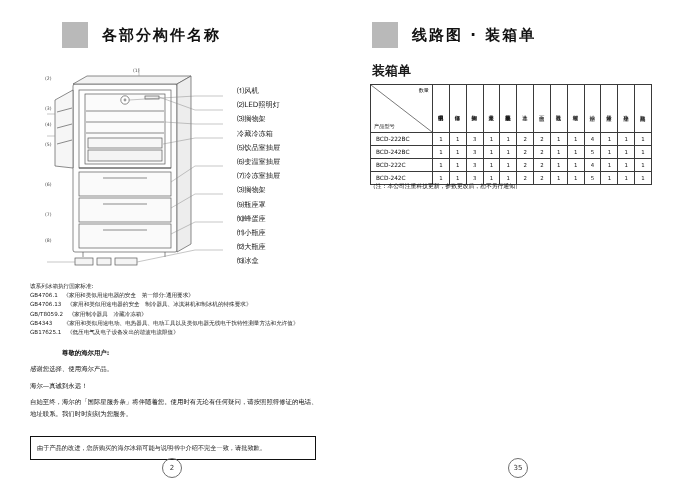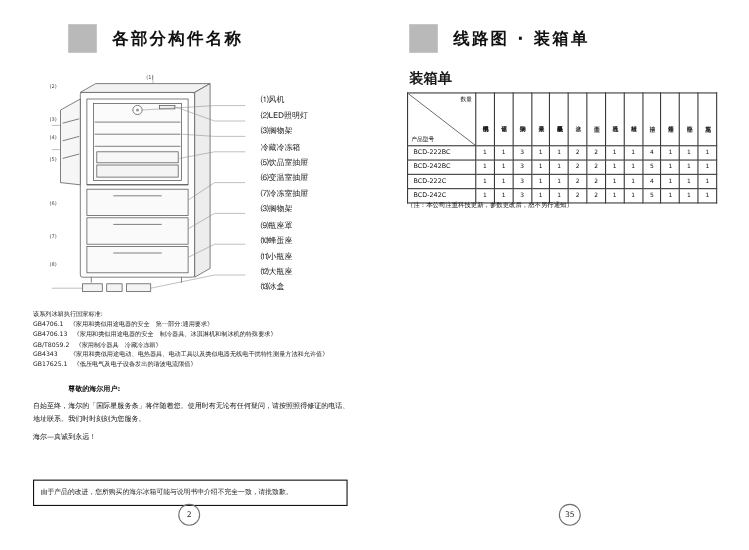--- a/index.html
+++ b/index.html
@@ -192,22 +192,23 @@
     <div class="ln">该系列冰箱执行国家标准:</div>
     <div class="ln">GB4706.1　《家用和类似用途电器的安全　第一部分:通用要求》</div>
     <div class="ln">GB4706.13　《家用和类似用途电器的安全　制冷器具、冰淇淋机和制冰机的特殊要求》</div>
     <div class="ln">GB/T8059.2　《家用制冷器具　冷藏冷冻箱》</div>
     <div class="ln">GB4343　　《家用和类似用途电动、电热器具、电动工具以及类似电器无线电干扰特性测量方法和允许值》</div>
     <div class="ln">GB17625.1　《低压电气及电子设备发出的谐波电流限值》</div>
   </div>
 
   <div class="letter">
     <p class="bold">尊敬的海尔用户:</p>
+    <p>感谢您选择、使用海尔产品。</p>
+    <p>海尔—真诚到永远！</p>
     <p>自始至终，海尔的「国际星服务条」将伴随着您。使用时有无论有任何疑问，请按照照得修证的电话、地址联系。我们时时刻刻为您服务。</p>
-    <p>海尔—真诚到永远！</p>
   </div>
 
   <div class="notebox">
     <span>由于产品的改进，您所购买的海尔冰箱可能与说明书中介绍不完全一致，请批致歉。</span>
   </div>
 
   <div class="pagenum">2</div>
 </div>
 
 <div class="spine"></div>

